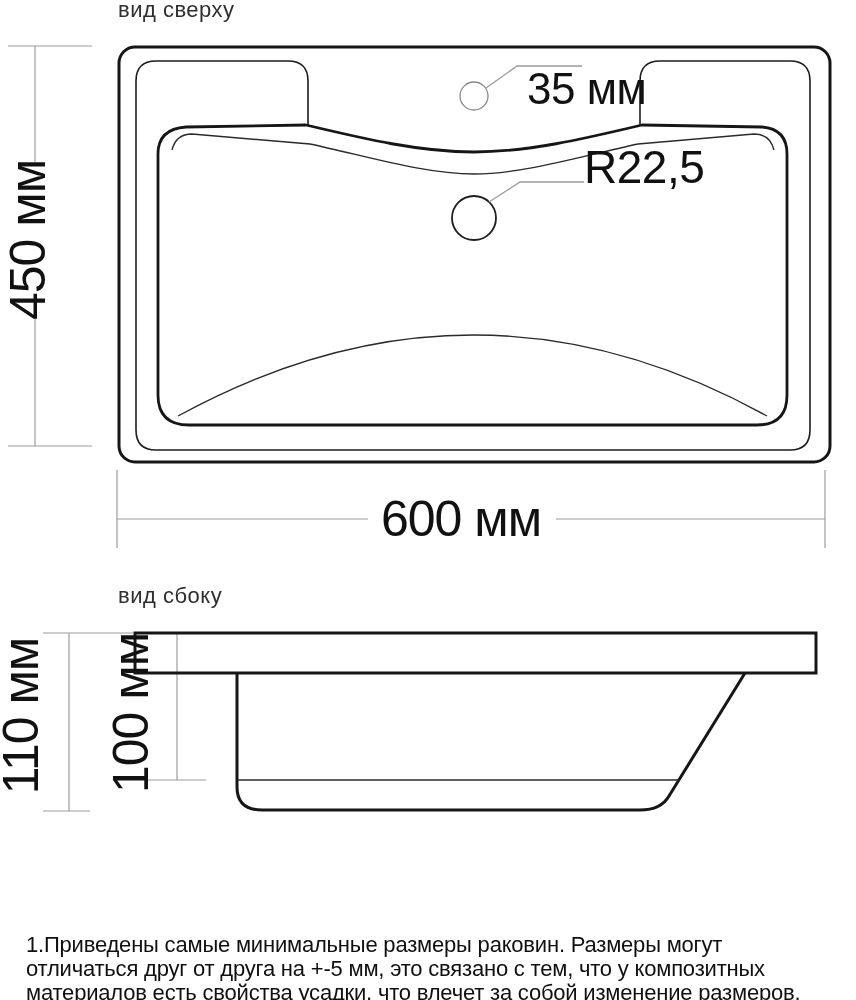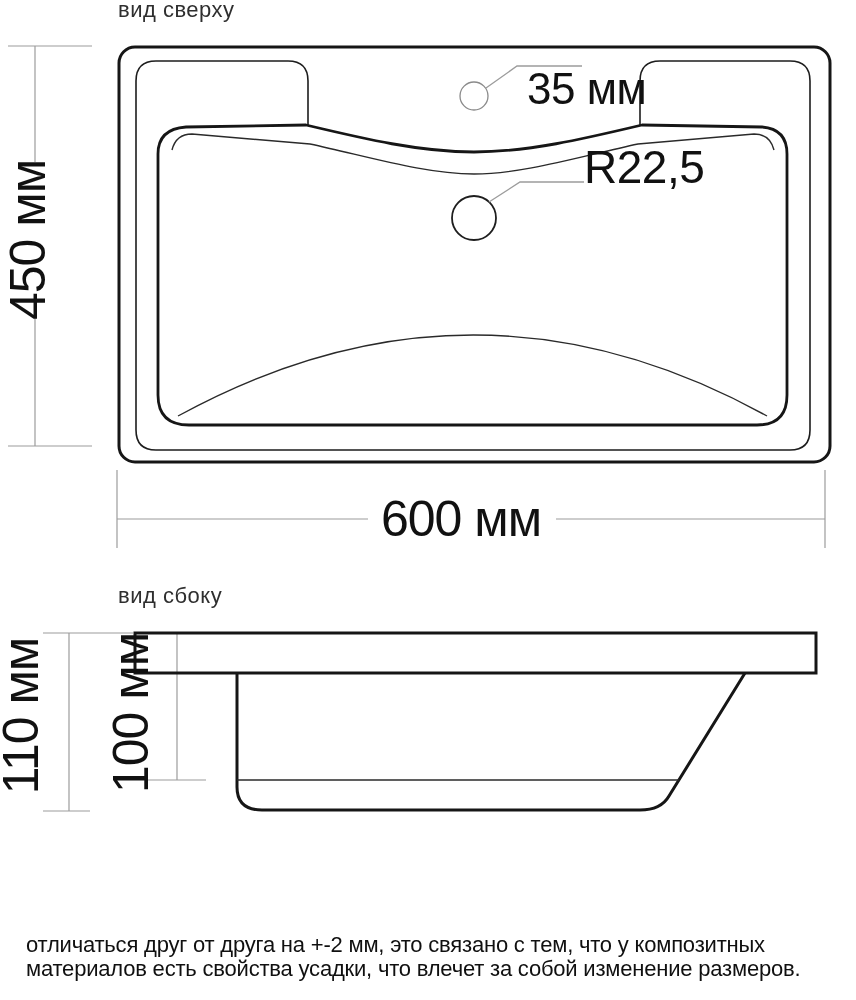--- a/index.html
+++ b/index.html
@@ -86,17 +86,18 @@
       <path d="M 237,673 L 237,787 Q 237,810 262,810 L 640,810 Q 661,810 669,796 L 745,673" fill="none" stroke="#161616" stroke-width="3" stroke-linejoin="round"></path>
       <line x1="237" y1="780" x2="679" y2="780" stroke="#2a2a2a" stroke-width="1.4"></line>
 
       <text class="dim-text" text-anchor="middle" transform="translate(148,713) rotate(-90)">100 мм</text>
 
       <text class="title-text" x="118" y="603">вид сбоку</text>
     </g>
   </svg>
 
   <div class="notes">
-    <div>отличаться друг от друга на +-2 мм, это связано с тем, что у композитных</div>
+    <div>1.Приведены самые минимальные размеры раковин. Размеры могут</div>
+    <div>отличаться друг от друга на +-5 мм, это связано с тем, что у композитных</div>
     <div>материалов есть свойства усадки, что влечет за собой изменение размеров.</div>
   </div>
 
 </div>
 
 </body></html>

